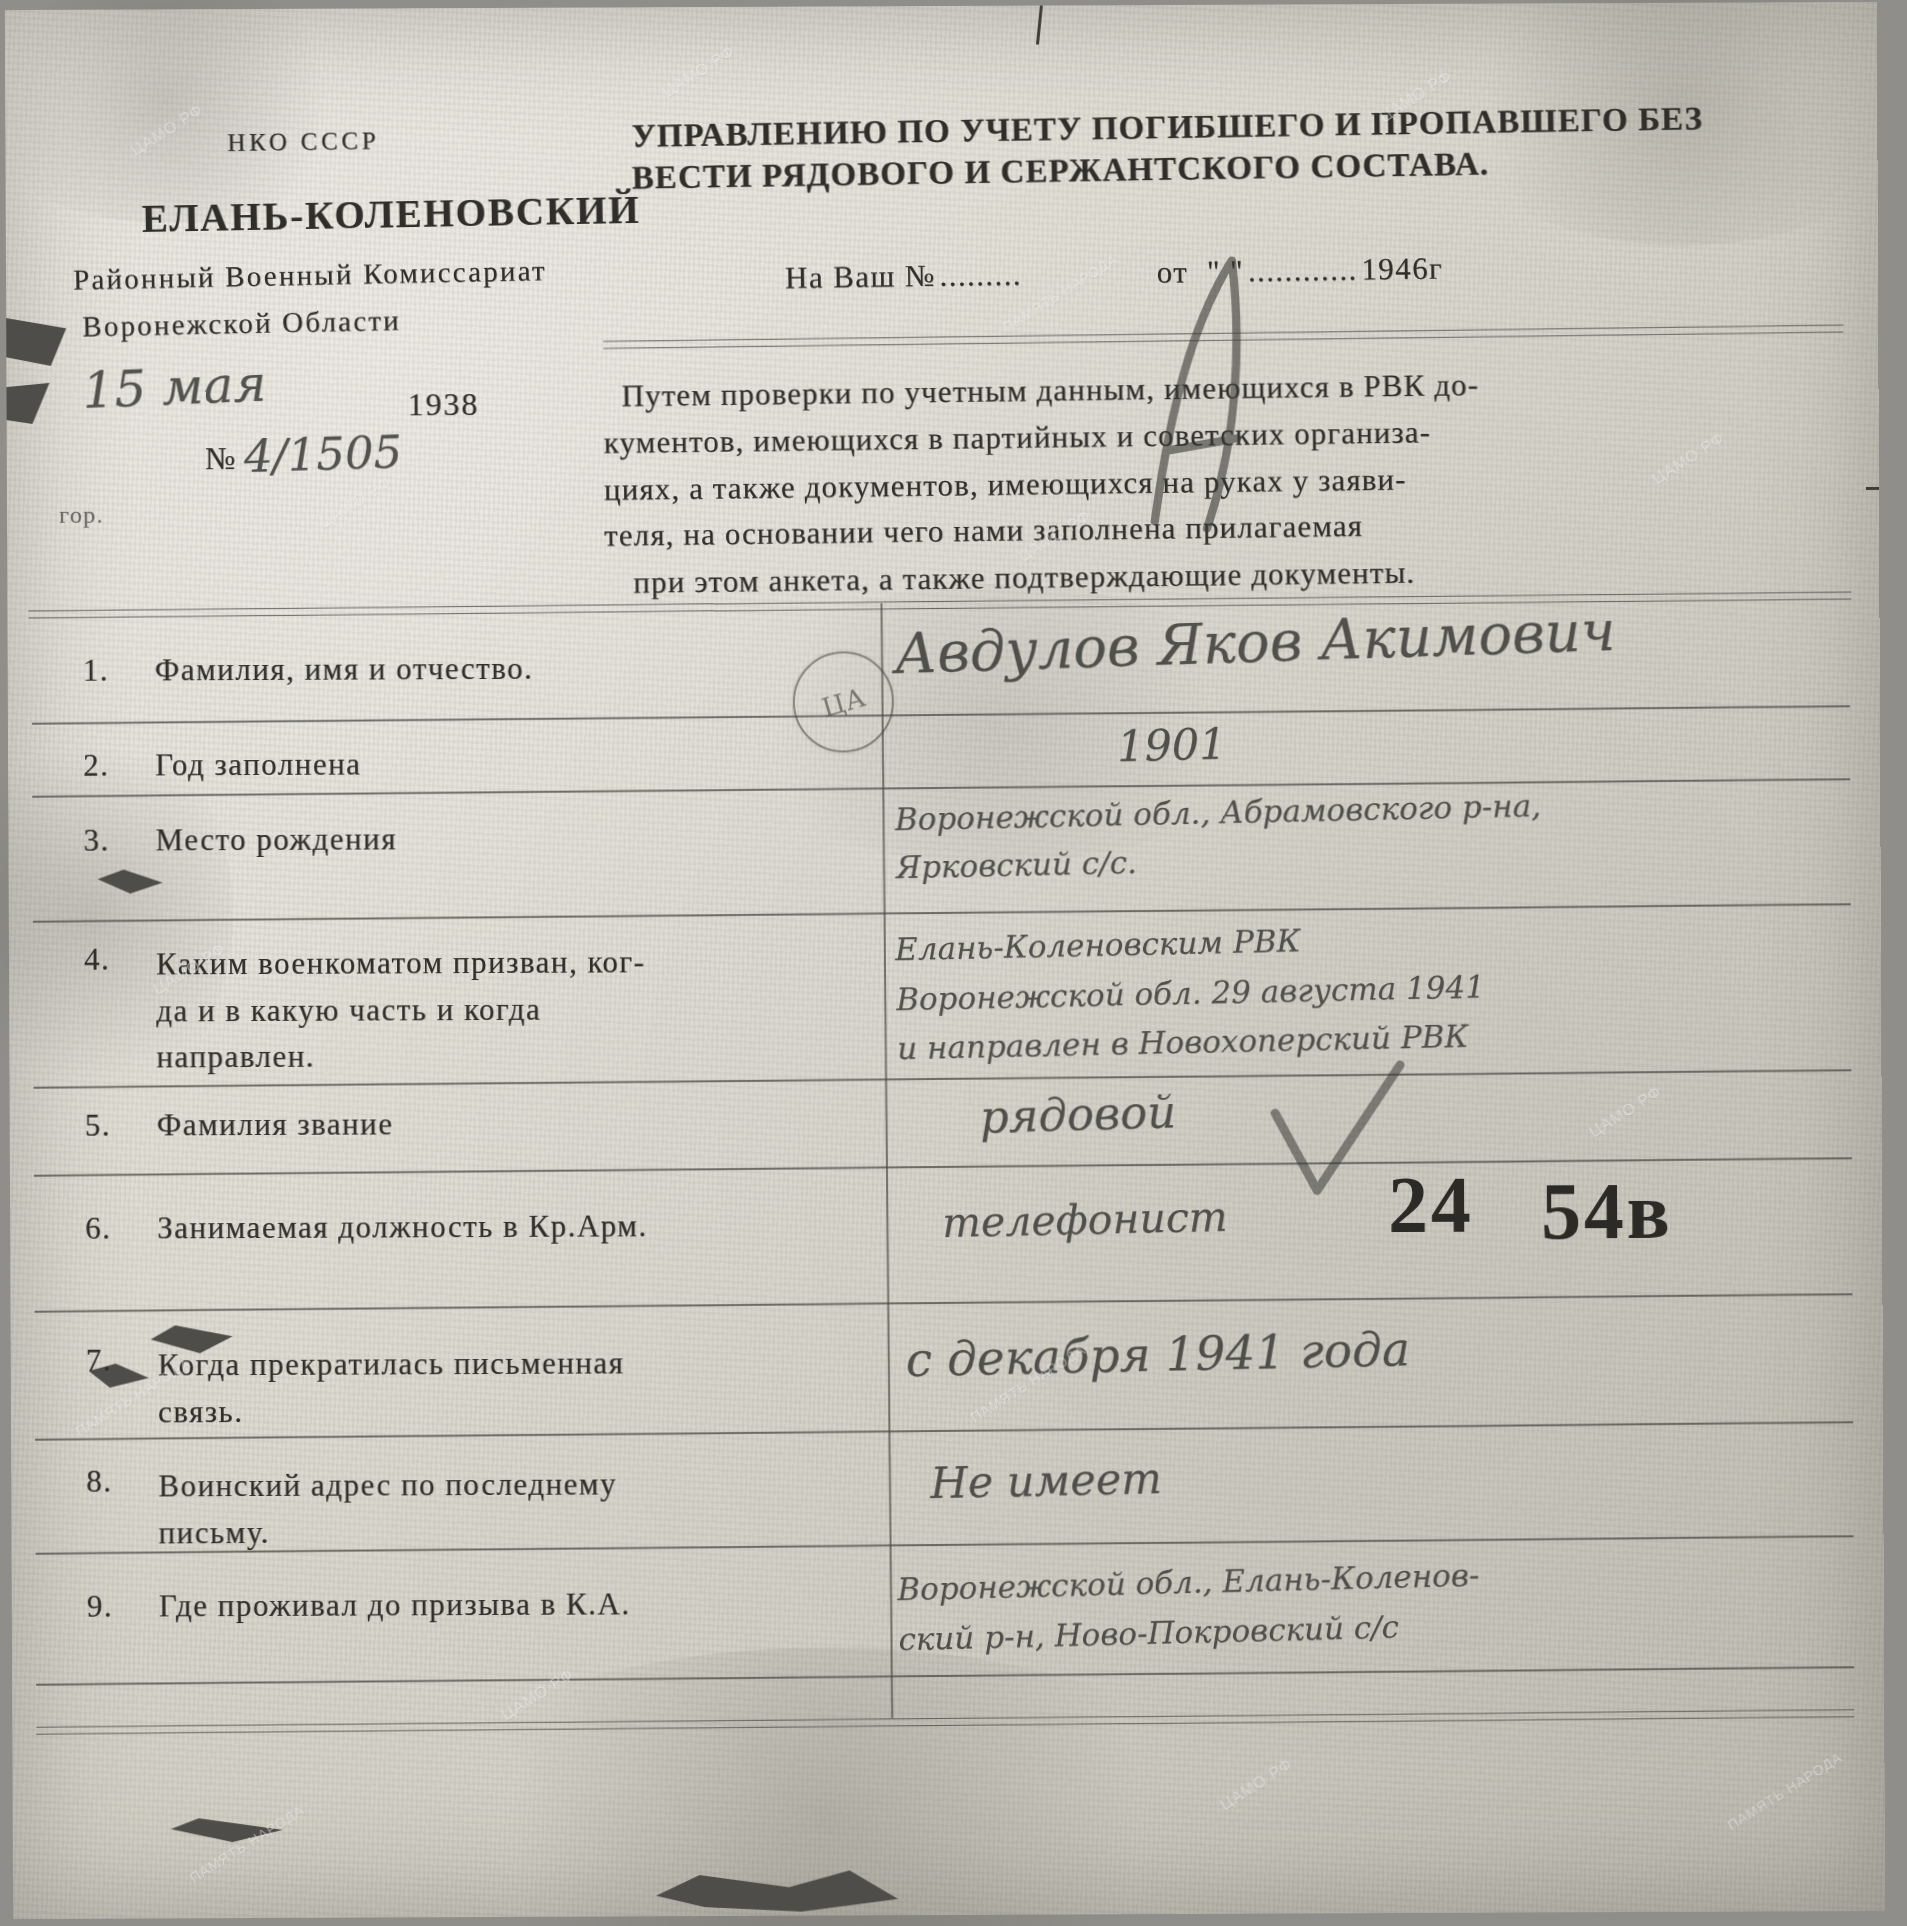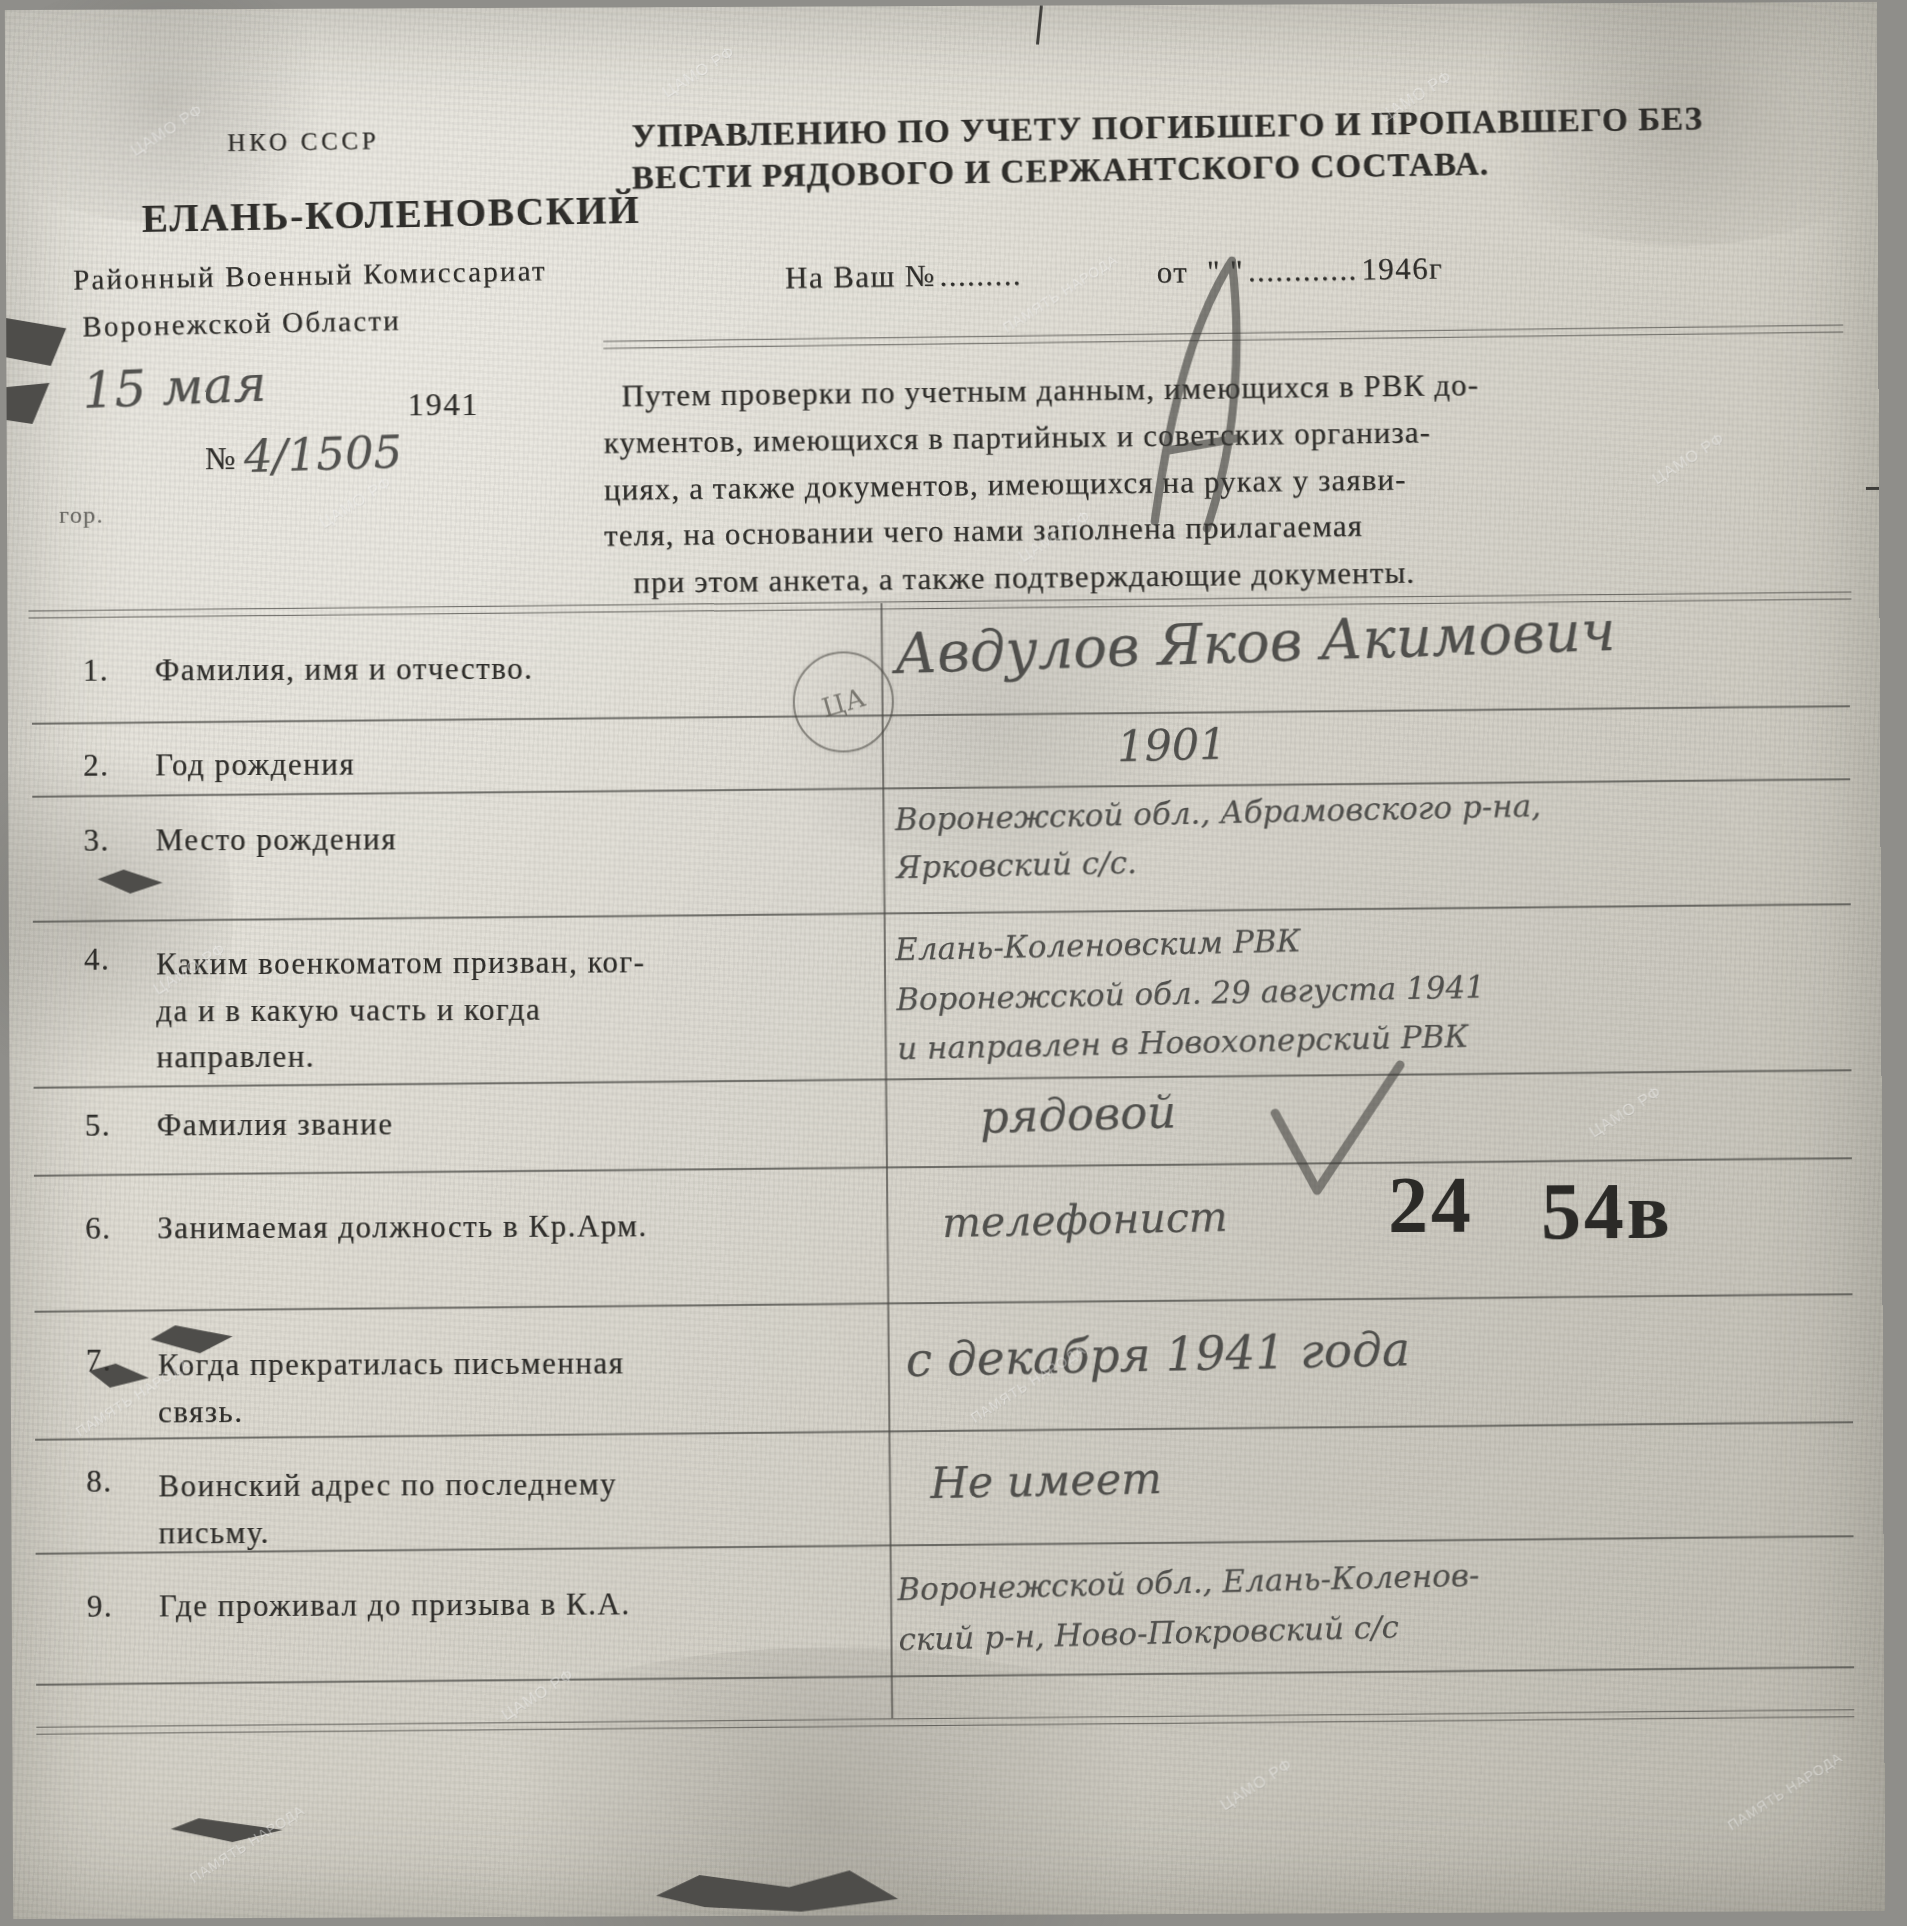--- a/index.html
+++ b/index.html
@@ -161,21 +161,21 @@
     <div class="typed" style="left:222px;top:119px;font-size:25px;letter-spacing:3.7px;transform:rotate(-0.6deg);">НКО СССР</div>
 
     <div class="typed stamp-head" style="left:136px;top:183px;font-size:39px;letter-spacing:1.9px;transform:rotate(-0.8deg);">ЕЛАНЬ-КОЛЕНОВСКИЙ</div>
 
     <div class="typed" style="left:67px;top:250px;font-size:29px;letter-spacing:2.2px;transform:rotate(-0.9deg);">Районный Военный Комиссариат</div>
 
     <div class="typed" style="left:76px;top:298px;font-size:29px;letter-spacing:2.2px;transform:rotate(-0.9deg);">Воронежской Области</div>
 
     <div class="hand" style="left:76px;top:352px;font-size:50px;transform:rotate(-2deg);">15 мая</div>
 
-    <div class="typed" style="left:401px;top:378px;font-size:32px;letter-spacing:1.9px;">1941</div>
+    <div class="typed" style="left:401px;top:378px;font-size:32px;letter-spacing:1.9px;">1938</div>
 
     <div class="typed" style="left:198px;top:431px;font-size:32px;">№</div>
 
     <div class="hand" style="left:237px;top:421px;font-size:45px;transform:rotate(-1.5deg);">4/1505</div>
 
     <div class="typed" style="left:52px;top:492px;font-size:24px;opacity:0.65;">гор.</div>
 
     <div class="typed stamp-head" style="left:626px;top:104px;font-size:33px;letter-spacing:1.1px;transform:rotate(-0.7deg);">УПРАВЛЕНИЮ ПО УЧЕТУ ПОГИБШЕГО И ПРОПАВШЕГО БЕЗ</div>
     <div class="typed stamp-head" style="left:626px;top:147px;font-size:33px;letter-spacing:1.1px;transform:rotate(-0.7deg);">ВЕСТИ РЯДОВОГО И СЕРЖАНТСКОГО СОСТАВА.</div>
 
@@ -215,21 +215,21 @@
     <div class="vline" style="left:876px;top:597px;height:1115px;transform:rotate(-0.3deg);"></div>
 
     <div class="typed" style="left:75px;top:643px;font-size:31px;">1.</div>
     <div class="typed" style="left:147px;top:643px;font-size:31px;letter-spacing:1.5px;">Фамилия, имя и отчество.</div>
     <div class="hand" style="left:887px;top:615px;font-size:56px;transform:rotate(-1.6deg);">Авдулов Яков Акимович</div>
     <div class="circle-stamp" style="left:785px;top:645px;">
       <span>ЦА</span>
     </div>
 
     <div class="typed" style="left:75px;top:738px;font-size:31px;">2.</div>
-    <div class="typed" style="left:147px;top:738px;font-size:31px;letter-spacing:1.5px;">Год рождения</div>
+    <div class="typed" style="left:147px;top:738px;font-size:31px;letter-spacing:1.5px;">Год заполнена</div>
     <div class="hand" style="left:1109px;top:716px;font-size:43px;transform:rotate(-1.2deg);">1901</div>
 
     <div class="typed" style="left:75px;top:813px;font-size:31px;">3.</div>
     <div class="typed" style="left:147px;top:813px;font-size:31px;letter-spacing:1.5px;">Место рождения</div>
     <div class="hand" style="left:887px;top:789px;font-size:31px;line-height:1.55;white-space:pre-line;transform:rotate(-1deg);">Воронежской обл., Абрамовского р-на,
 Ярковский с/с.</div>
 
     <div class="typed" style="left:75px;top:932px;font-size:31px;">4.</div>
     <div class="typed" style="left:147px;top:932px;font-size:31px;letter-spacing:1.5px;line-height:1.5;white-space:pre-line;">Каким военкоматом призван, ког-
 да и в какую часть и когда

